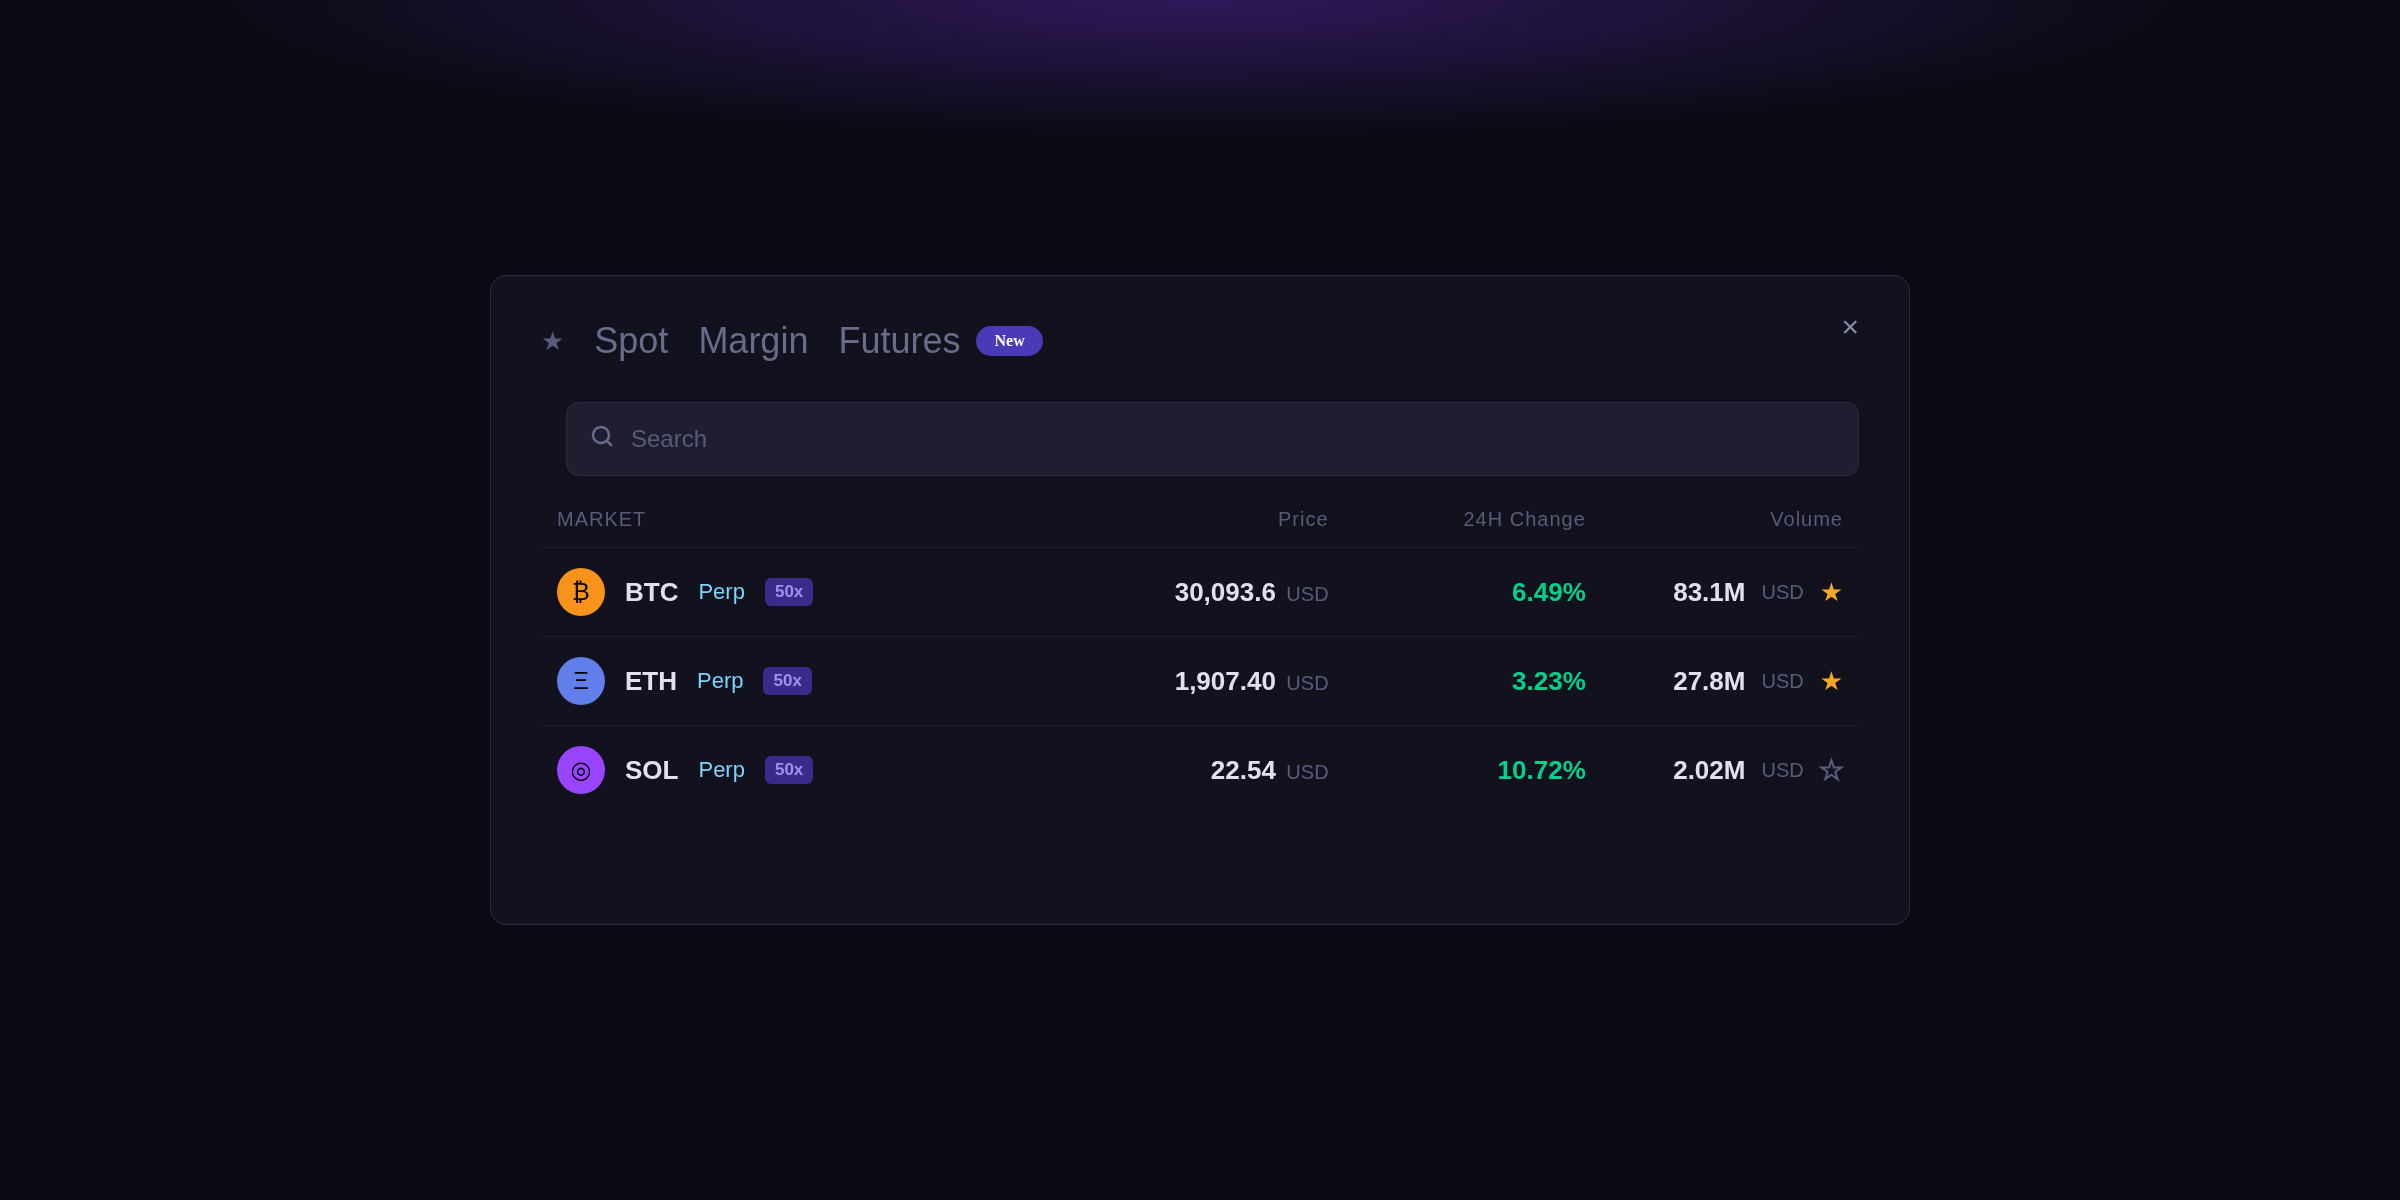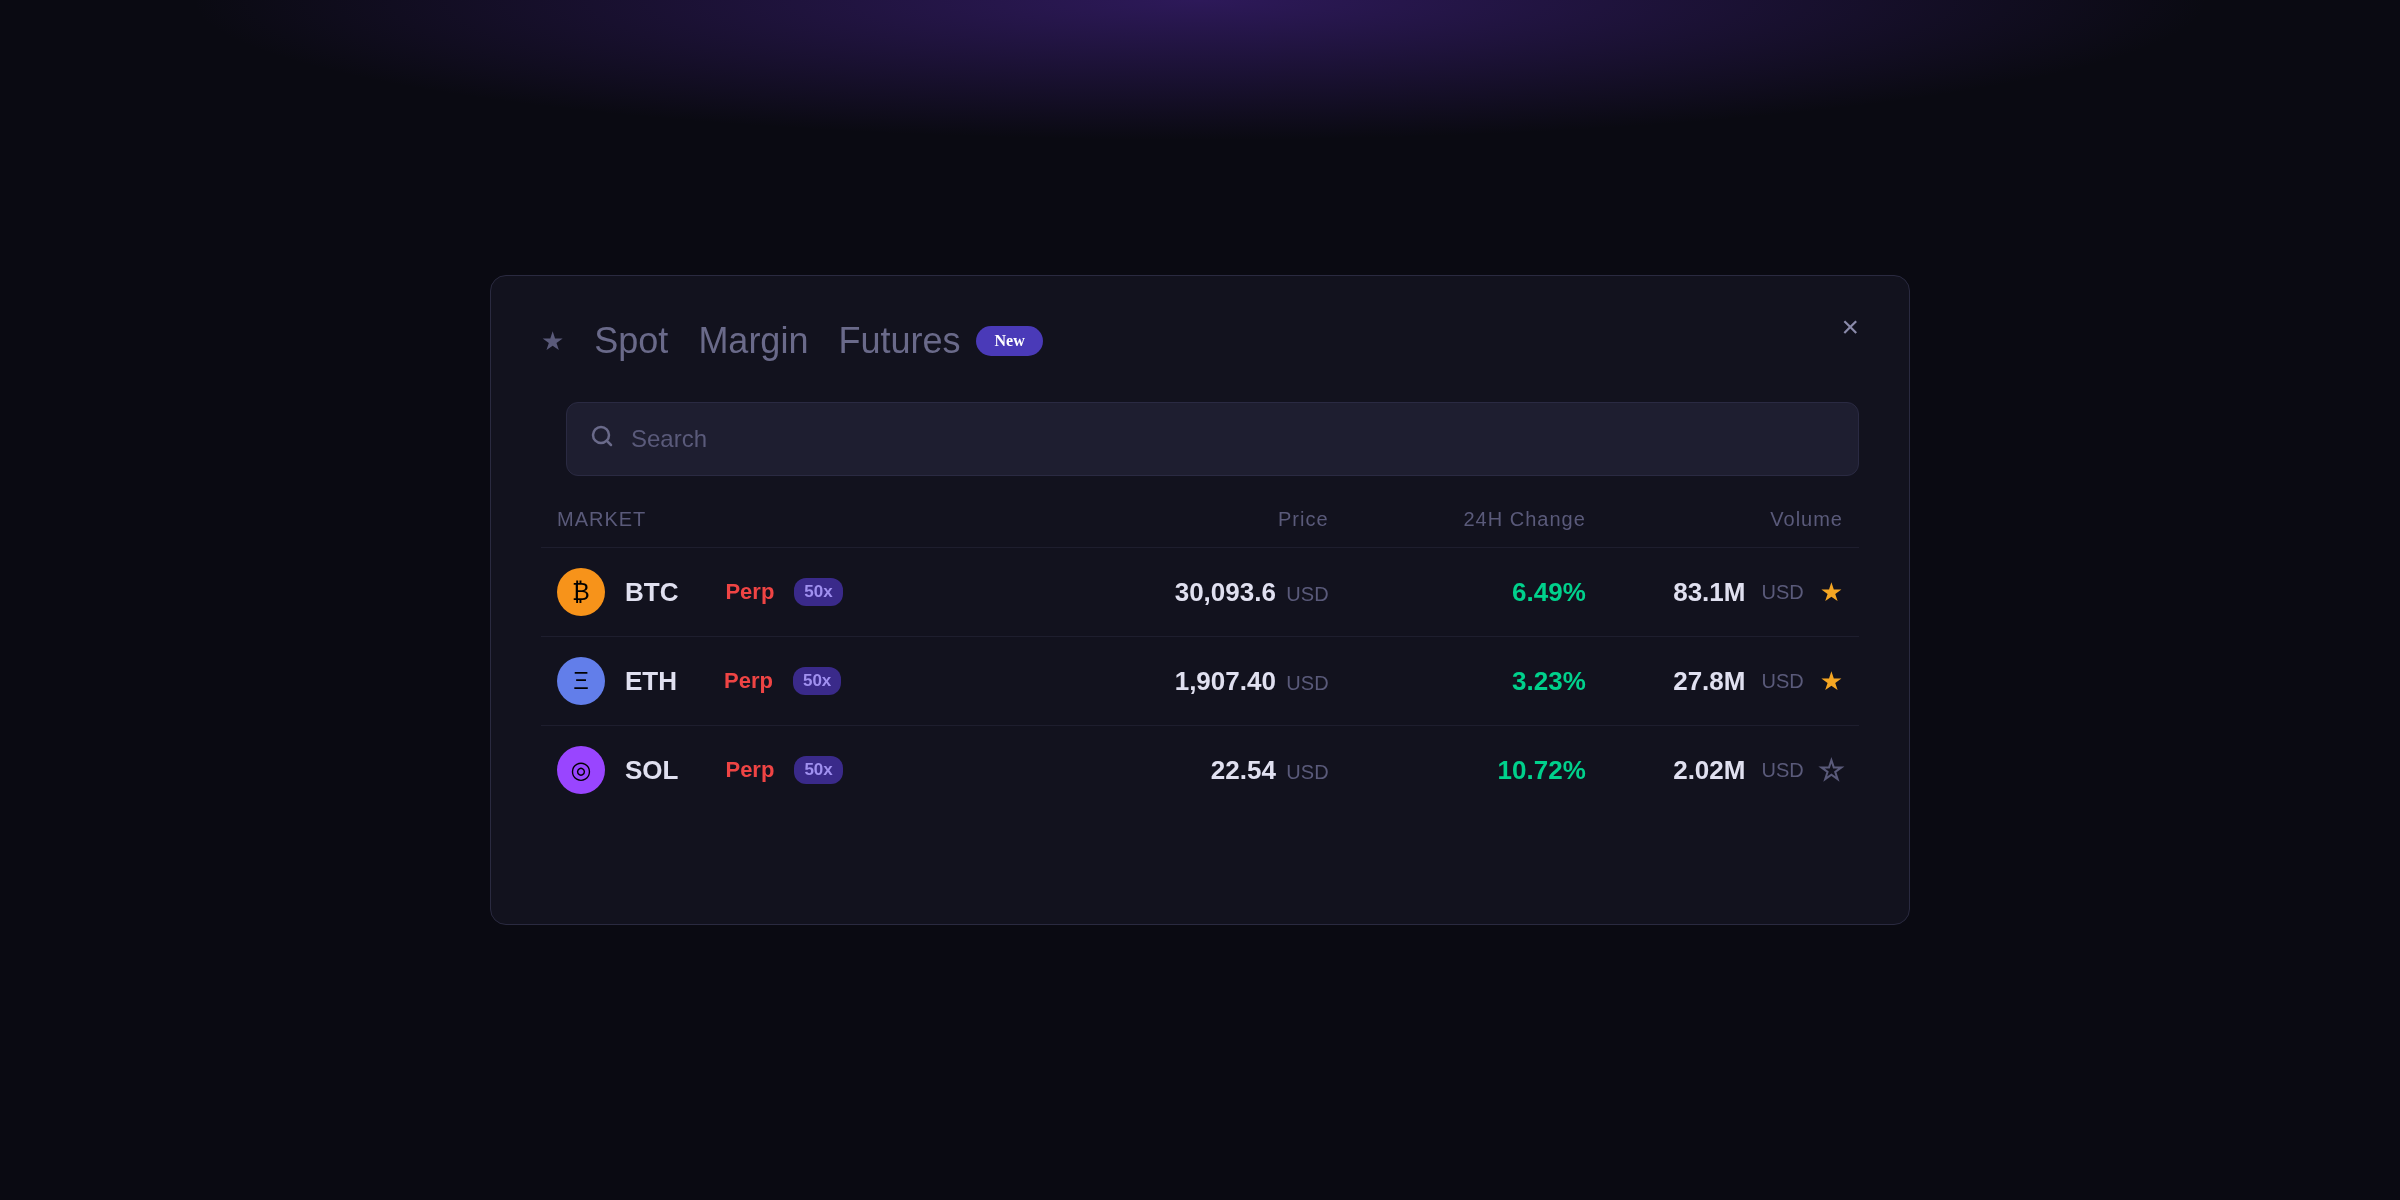--- a/index.html
+++ b/index.html
@@ -192,32 +192,31 @@
     }
 
     .coin-name {
       font-size: 26px;
       font-weight: 600;
       color: #e0e0f0;
     }
 
     .coin-type {
       font-size: 22px;
-      color: #ef4444;
-      font-weight: 700;
-      margin-left: 27px;
+      color: #7dd3fc;
+      font-weight: 400;
     }
 
     .leverage-badge {
       background: #3a2a8a;
       color: #a090f0;
       font-size: 17px;
       font-weight: 700;
       padding: 4px 10px;
-      border-radius: 12px;
+      border-radius: 6px;
     }
 
     .price-cell {
       text-align: right;
     }
 
     .price-value {
       font-size: 26px;
       font-weight: 600;
       color: #e0e0f0;

